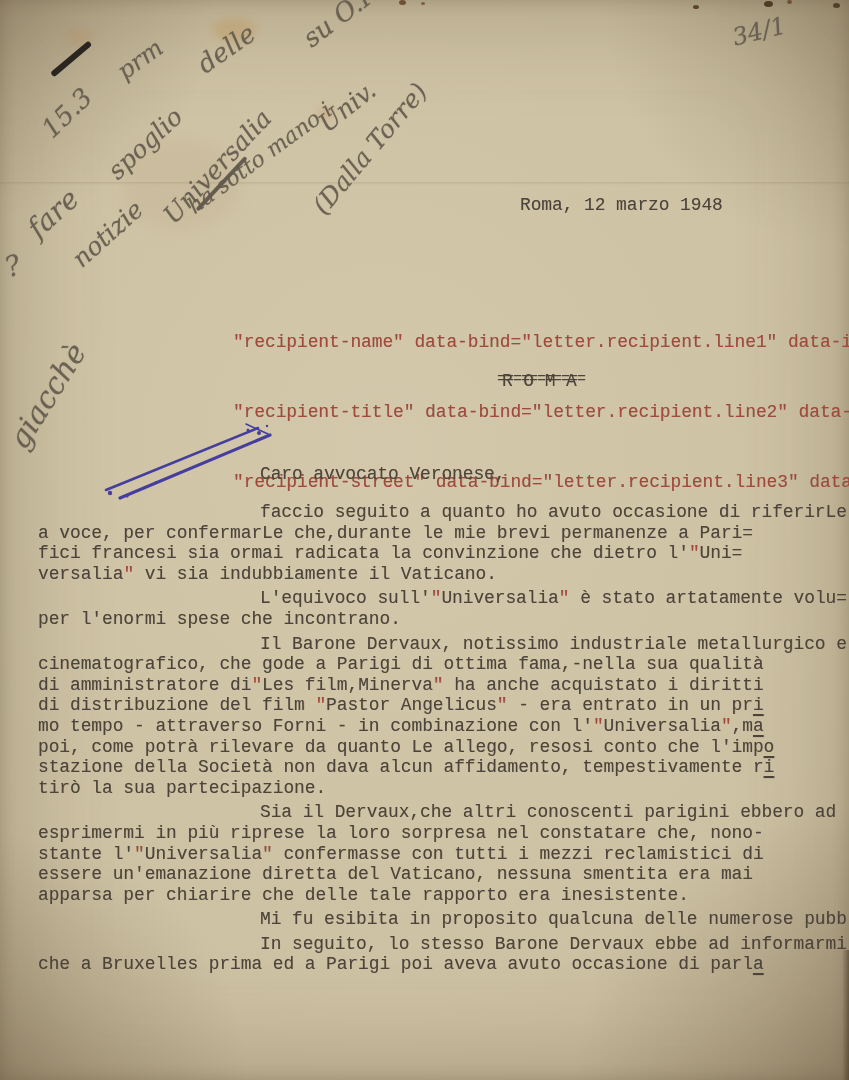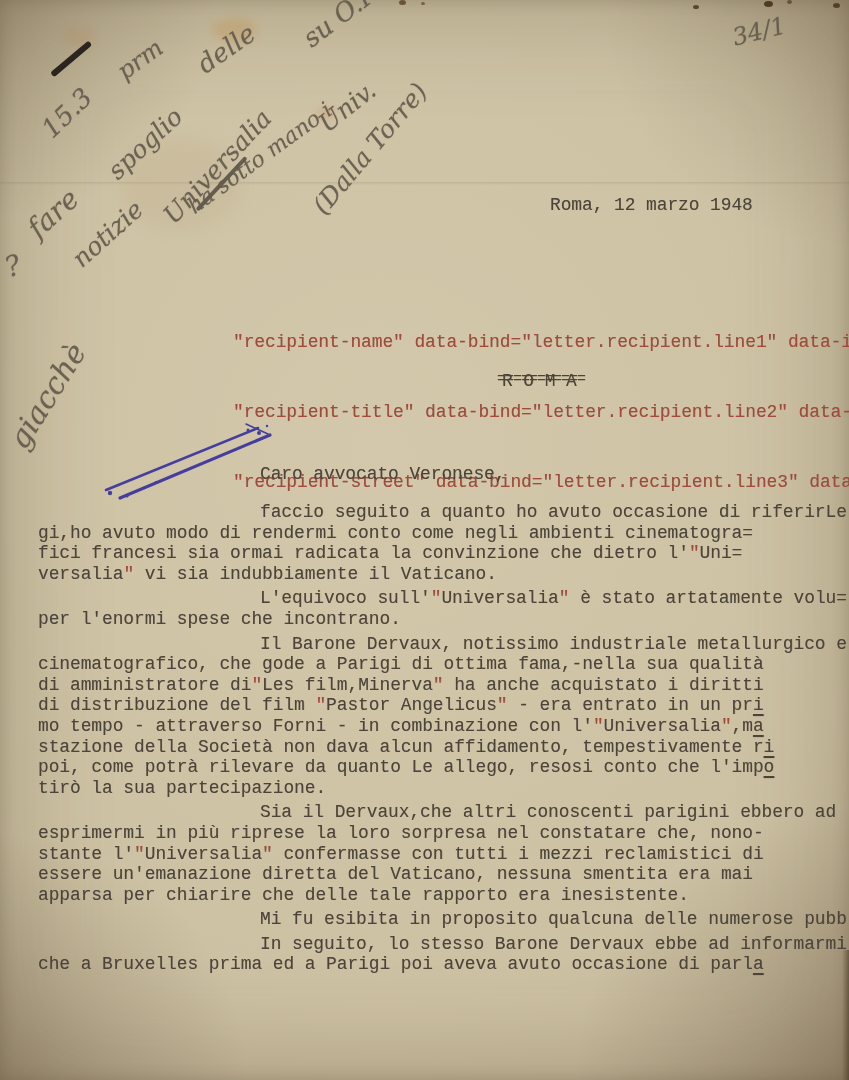--- a/index.html
+++ b/index.html
@@ -13,21 +13,21 @@
       radial-gradient(ellipse 120% 100% at 45% 42%, #d3c8ab 0%, #cdc1a3 50%, #c2b395 78%, #a6946f 96%, #7e6c4d 100%);
     font-family:"Liberation Mono", monospace;
   }
   .vignette{position:absolute;inset:0;pointer-events:none;
     box-shadow: inset 0 0 110px rgba(74,56,30,.30), inset 0 0 16px rgba(66,50,28,.22);}
   
   .typed{color:#4c443a;font-size:17.8px;line-height:20.6px;white-space:pre;
     text-shadow:0.3px 0.3px 0 rgba(76,68,56,.35);}
   .rq{color:#a3493b;}
   u{text-decoration-thickness:1.6px;text-underline-offset:3.5px;}
-  .date-line{position:absolute;left:520px;top:195px;margin-left:30px;}
+  .date-line{position:absolute;left:520px;top:195px;}
   .addr{position:absolute;left:233px;top:284px;line-height:23.4px;}
   .city{position:absolute;left:502px;top:371px;}
   .city-eq{position:absolute;left:497px;top:371px;font-size:15px;letter-spacing:-1px;color:#4c443a;}
   .salutation{position:absolute;left:260px;top:448px;margin-top:16px;}
   .body-text{position:absolute;left:38px;top:502px;width:790px;}
   .para{margin-bottom:4px;font-family:Liberation Mono, monospace;}
   .para .first{padding-left:222px;}
   
   .hw{position:absolute;font-family:"DejaVu Serif", serif;font-style:italic;
     color:rgba(99,91,77,.88);white-space:nowrap;transform-origin:left center;
@@ -102,36 +102,36 @@
   <div class="rq">"recipient-street<span class="rq">"</span> data-bind=<span class="rq">"</span>letter.recipient.line3<span class="rq">"</span> data-interactable=false&gt;Via della Conciliazione,1</div>
 </div>
 <div class="typed city">R O M A</div>
 <div class="city-eq">===========</div>
 
 <div class="typed salutation">Caro avvocato Veronese,</div>
 
 <div class="body-text">
   <div class="para">
     <div class="typed first">faccio seguito a quanto ho avuto occasione di riferirLe</div>
-    <div class="typed">gi,ho avuto modo di rendermi conto come negli ambienti cinematogra=</div>
+    <div class="typed">a voce, per confermarLe che,durante le mie brevi permanenze a Pari=</div>
     <div class="typed">fici francesi sia ormai radicata la convinzione che dietro l'<span class="rq">"</span>Uni=</div>
     <div class="typed">versalia<span class="rq">"</span> vi sia indubbiamente il Vaticano.</div>
   </div>
   <div class="para">
     <div class="typed first">L'equivoco sull'<span class="rq">"</span>Universalia<span class="rq">"</span> è stato artatamente volu=</div>
     <div class="typed">per l'enormi spese che incontrano.</div>
   </div>
   <div class="para">
     <div class="typed first">Il Barone Dervaux, notissimo industriale metallurgico e</div>
     <div class="typed">cinematografico, che gode a Parigi di ottima fama,-nella sua qualità</div>
     <div class="typed">di amministratore di<span class="rq">"</span>Les film,Minerva<span class="rq">"</span> ha anche acquistato i diritti</div>
     <div class="typed">di distribuzione del film <span class="rq">"</span>Pastor Angelicus<span class="rq">"</span> - era entrato in un pr<u>i</u></div>
     <div class="typed">mo tempo - attraverso Forni - in combinazione con l'<span class="rq">"</span>Universalia<span class="rq">"</span>,m<u>a</u></div>
+    <div class="typed">poi, come potrà rilevare da quanto Le allego, resosi conto che l'imp<u>o</u></div>
     <div class="typed">stazione della Società non dava alcun affidamento, tempestivamente r<u>i</u></div>
-    <div class="typed">poi, come potrà rilevare da quanto Le allego, resosi conto che l'imp<u>o</u></div>
     <div class="typed">tirò la sua partecipazione.</div>
   </div>
   <div class="para">
     <div class="typed first">Sia il Dervaux,che altri conoscenti parigini ebbero ad</div>
     <div class="typed">esprimermi in più riprese la loro sorpresa nel constatare che, nono-</div>
     <div class="typed">stante l'<span class="rq">"</span>Universalia<span class="rq">"</span> confermasse con tutti i mezzi reclamistici di</div>
     <div class="typed">essere un'emanazione diretta del Vaticano, nessuna smentita era mai</div>
     <div class="typed">apparsa per chiarire che delle tale rapporto era inesistente.</div>
   </div>
   <div class="para">

